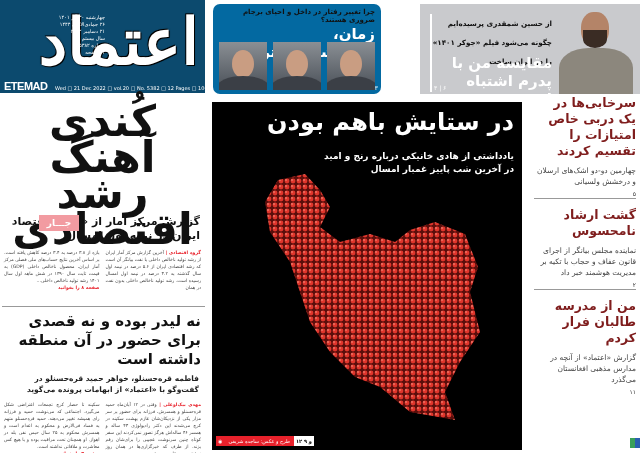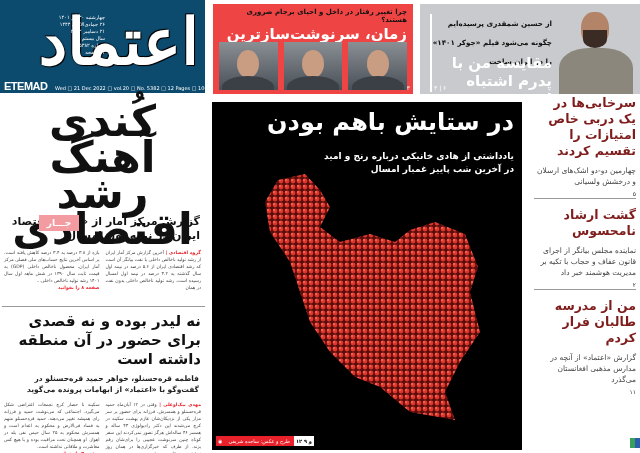--- a/index.html
+++ b/index.html
@@ -2,21 +2,21 @@
 <html><head>
 <meta charset="utf-8">
 <style>
   * { box-sizing: border-box; margin: 0; padding: 0; }
   body { width: 640px; height: 453px; background: #fff; font-family: "DejaVu Sans", sans-serif; position: relative; overflow: hidden; }
   .masthead { position: absolute; left: 0; top: 0; width: 205px; height: 93px; background: #0c4a6e; overflow: hidden; }
   .masthead .logo { position: absolute; right: 6px; top: 2px; font-family: "DejaVu Serif", serif; font-size: 64px; font-weight: bold; color: #fff; line-height: 80px; text-shadow: 0 0 2px #000, 1px 1px 0 #000, -1px -1px 0 #000; }
   .masthead .dateblock { position: absolute; left: 50px; top: 14px; width: 55px; font-size: 5px; color: #fff; line-height: 7px; direction: rtl; text-align: right; }
   .masthead .bar { position: absolute; left: 0; bottom: 0; width: 100%; height: 14px; color: #fff; font-size: 5px; line-height: 14px; padding-left: 4px; white-space: nowrap; }
   .masthead .bar .brand { font-family: "Liberation Sans", sans-serif; font-size: 11px; font-weight: bold; letter-spacing: -0.5px; margin-right: 6px; }
-  .top-mid { position: absolute; left: 213px; top: 4px; width: 200px; height: 90px; background: #ef4444; direction: rtl; }
+  .top-mid { position: absolute; left: 213px; top: 4px; width: 168px; height: 90px; background: #0369a1; direction: rtl; border-radius: 7px; }
   .top-mid .kicker { font-size: 7px; font-weight: bold; color: #111; padding: 4px 6px 0 6px; text-align: right; }
   .top-mid .headline { font-size: 15px; font-weight: bold; color: #fff; padding: 1px 6px; text-align: right; line-height: 18px; }
   .top-mid .photos { position: absolute; bottom: 4px; left: 6px; right: 6px; height: 48px; display: flex; gap: 6px; direction: ltr; }
   .top-mid .photo { flex: 1; background: linear-gradient(#8a8f94, #4a5058); position: relative; overflow: hidden; }
   .top-mid .photo .face { position: absolute; left: 50%; top: 8px; width: 22px; height: 28px; margin-left: -11px; border-radius: 50%; background: #c99d82; }
   .top-mid .photo .body { position: absolute; left: 50%; bottom: -8px; width: 52px; height: 22px; margin-left: -26px; border-radius: 50% 50% 0 0; background: #3b3f46; }
   .top-mid .pg { position: absolute; right: 3px; bottom: 3px; font-size: 6px; color: #fff; }
   .top-right { position: absolute; left: 420px; top: 4px; width: 220px; height: 90px; background: #c9cacd; direction: rtl; overflow: hidden; }
   .top-right .rule { position: absolute; left: 10px; top: 10px; width: 2px; height: 78px; background: #fff; }
   .top-right .kicker { position: absolute; right: 88px; top: 10px; width: 120px; font-size: 7.2px; font-weight: bold; color: #111; text-align: right; line-height: 19px; }

